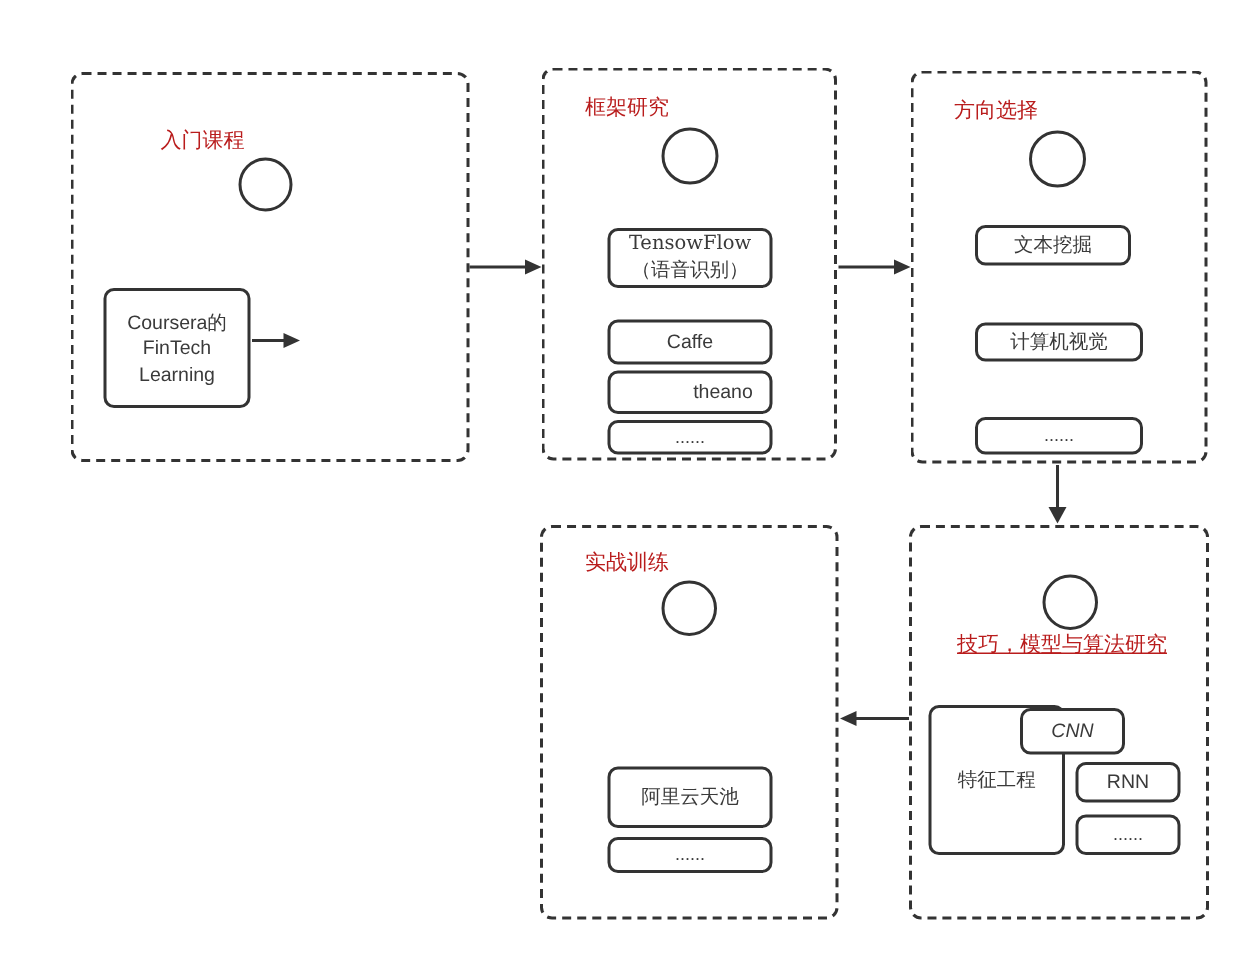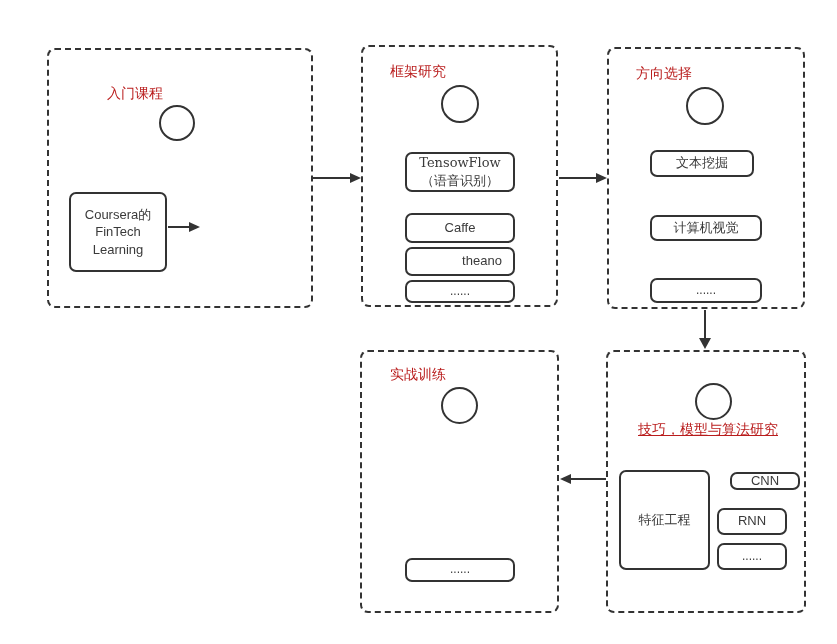--- a/index.html
+++ b/index.html
@@ -81,27 +81,28 @@
   <div class="stage-title" style="left:636px; top:65px; width:140px;">方向选择</div>
   <div class="circle" style="left:686px; top:87px; width:38px; height:38px;"></div>
   <div class="node" style="left:650px; top:150px; width:104px; height:27px;">文本挖掘</div>
   <div class="node" style="left:650px; top:215px; width:112px; height:26px;">计算机视觉</div>
   <div class="node" style="left:650px; top:278px; width:112px; height:25px; font-size:12px;">......</div>
 
   <div class="panel" style="left:606px; top:350px; width:200px; height:263px;"></div>
   <div class="circle" style="left:695px; top:383px; width:37px; height:37px;"></div>
   <div class="stage-title" style="left:638px; top:421px; width:152px;text-decoration:underline;">技巧，模型与算法研究</div>
   <div class="node" style="left:619px; top:470px; width:91px; height:100px;">特征工程</div>
-  <div class="node" style="left:730px; top:472px; width:70px; height:18px;">CNN</div>
+  <div class="node" style="left:680px; top:472px; width:70px; height:31px;font-style:italic;">CNN</div>
   <div class="node" style="left:717px; top:508px; width:70px; height:27px;">RNN</div>
   <div class="node" style="left:717px; top:543px; width:70px; height:27px; font-size:12px;">......</div>
 
   <div class="panel" style="left:360px; top:350px; width:199px; height:263px;"></div>
   <div class="stage-title" style="left:390px; top:366px; width:140px;">实战训练</div>
   <div class="circle" style="left:441px; top:387px; width:37px; height:37px;"></div>
+  <div class="node" style="left:405px; top:511px; width:110px; height:41px;">阿里云天池</div>
   <div class="node" style="left:405px; top:558px; width:110px; height:24px; font-size:12px;">......</div>
 
   <div class="hline" style="left:313px; top:177px; width:38px;"></div>
   <div class="head-right" style="left:350px; top:173px;"></div>
 
   <div class="hline" style="left:559px; top:177px; width:38px;"></div>
   <div class="head-right" style="left:596px; top:173px;"></div>
 
   <div class="vline" style="left:704px; top:310px; height:28px;"></div>
   <div class="head-down" style="left:699px; top:338px;"></div>

